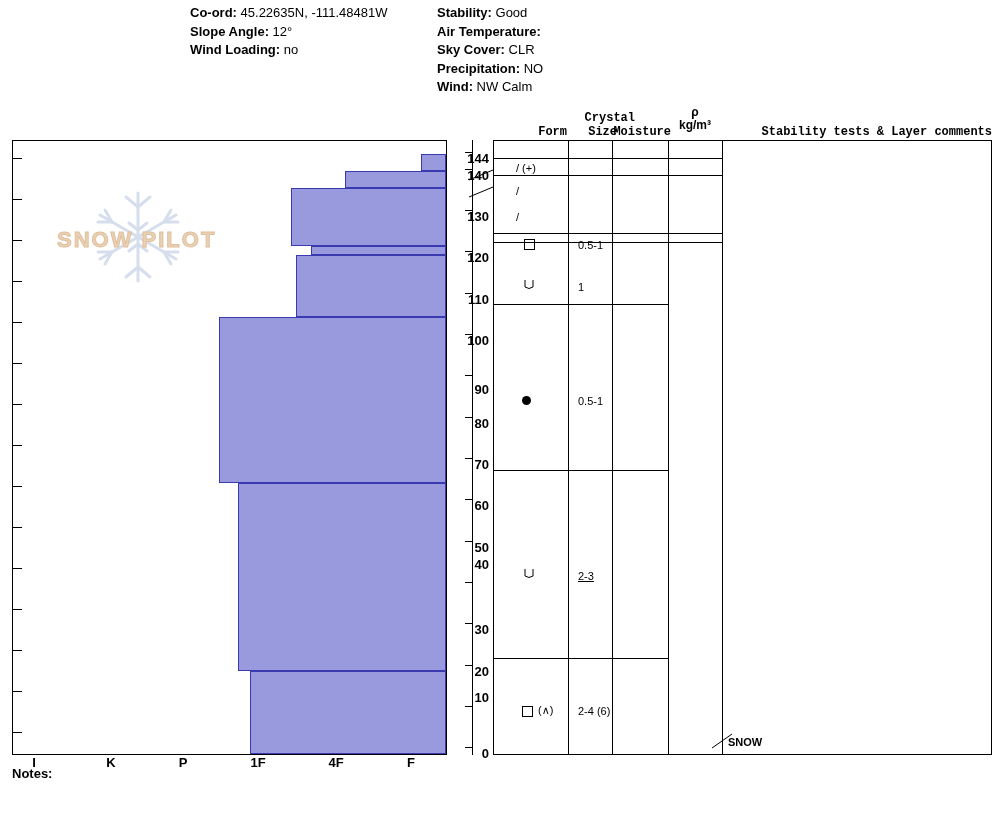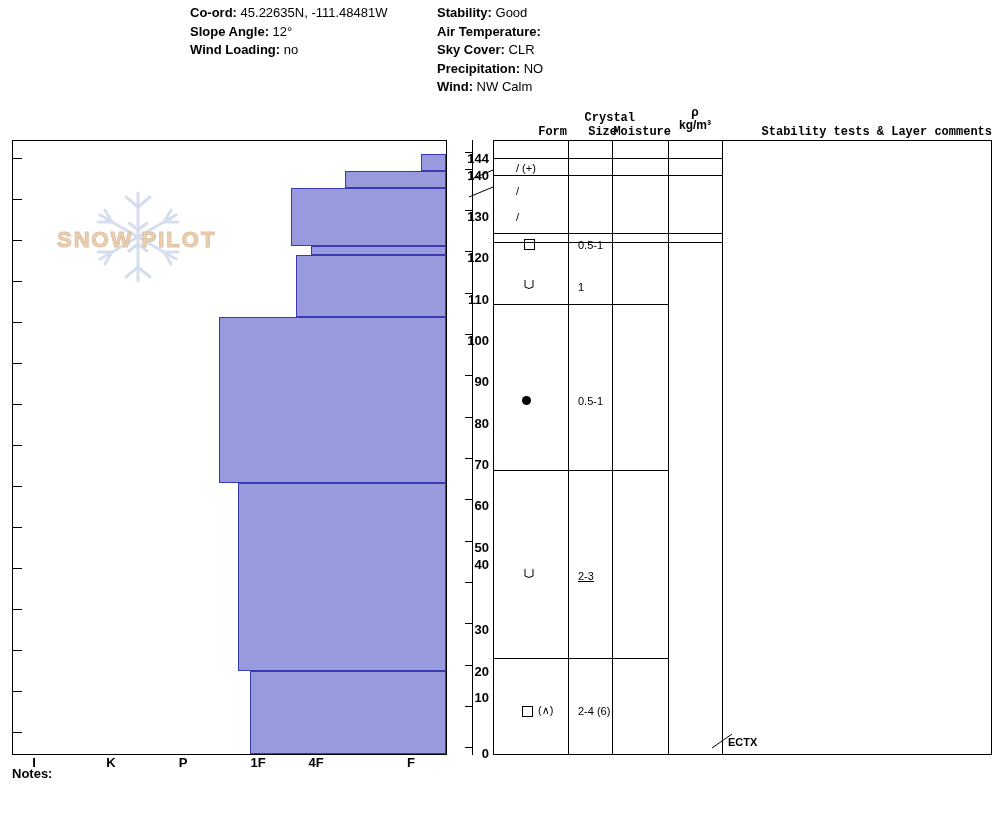--- a/index.html
+++ b/index.html
@@ -164,21 +164,21 @@
     <div class="bar" style="right:0px;top:342px;height:188px;width:208px;"></div>
     <div class="bar" style="right:0px;top:530px;height:83px;width:196px;"></div>
   </div>
 </div>
 
 <div class="hscale">
   <div class="hs" style="left:22px">I</div>
   <div class="hs" style="left:99px">K</div>
   <div class="hs" style="left:171px">P</div>
   <div class="hs" style="left:246px">1F</div>
-  <div class="hs" style="left:304px">4F</div>
+  <div class="hs" style="left:324px">4F</div>
   <div class="hs" style="left:399px">F</div>
 </div>
 
 <div class="depthaxis">
   <div class="axisline"></div>
   <div class="dtick" style="top:12px"></div>
   <div class="dtick" style="top:29px"></div>
   <div class="dtick" style="top:70px"></div>
   <div class="dtick" style="top:111px"></div>
   <div class="dtick" style="top:153px"></div>
@@ -193,21 +193,21 @@
   <div class="dtick" style="top:525px"></div>
   <div class="dtick" style="top:566px"></div>
   <div class="dtick" style="top:607px"></div>
 
   <div class="dlabel" style="top:18px">144</div>
   <div class="dlabel" style="top:35px">140</div>
   <div class="dlabel" style="top:76px">130</div>
   <div class="dlabel" style="top:117px">120</div>
   <div class="dlabel" style="top:159px">110</div>
   <div class="dlabel" style="top:200px">100</div>
-  <div class="dlabel" style="top:241px">90</div>
+  <div class="dlabel" style="top:249px">90</div>
   <div class="dlabel" style="top:283px">80</div>
   <div class="dlabel" style="top:324px">70</div>
   <div class="dlabel" style="top:365px">60</div>
   <div class="dlabel" style="top:407px">50</div>
   <div class="dlabel" style="top:424px">40</div>
   <div class="dlabel" style="top:489px">30</div>
   <div class="dlabel" style="top:531px">20</div>
   <div class="dlabel" style="top:557px">10</div>
   <div class="dlabel" style="top:613px">0</div>
 </div>
@@ -257,15 +257,15 @@
 </div>
 
 <svg style="position:absolute;left:447px;top:140px;" width="70" height="80">
   <path d="M22 40 L46 30" fill="none" stroke="#000" stroke-width="1"></path>
   <path d="M22 57 L46 47" fill="none" stroke="#000" stroke-width="1"></path>
 </svg>
 
 <svg style="position:absolute;left:710px;top:728px;" width="30" height="22">
   <path d="M2 20 L22 6" fill="none" stroke="#000" stroke-width="1"></path>
 </svg>
-<div style="position:absolute;left:728px;top:736px;font-size:11px;font-weight:bold;">ECTX</div>
+<div style="position:absolute;left:728px;top:736px;font-size:11px;font-weight:bold;">SNOW</div>
 
 <div class="notes">Notes:</div>
 
 </body></html>

